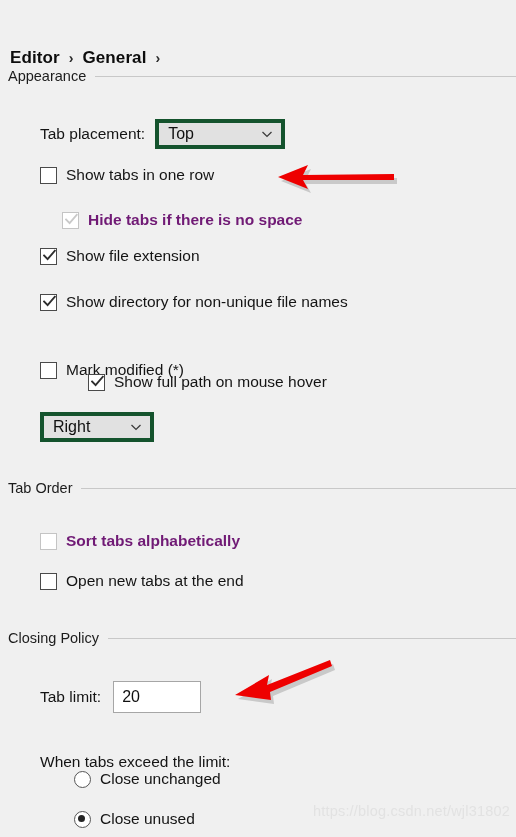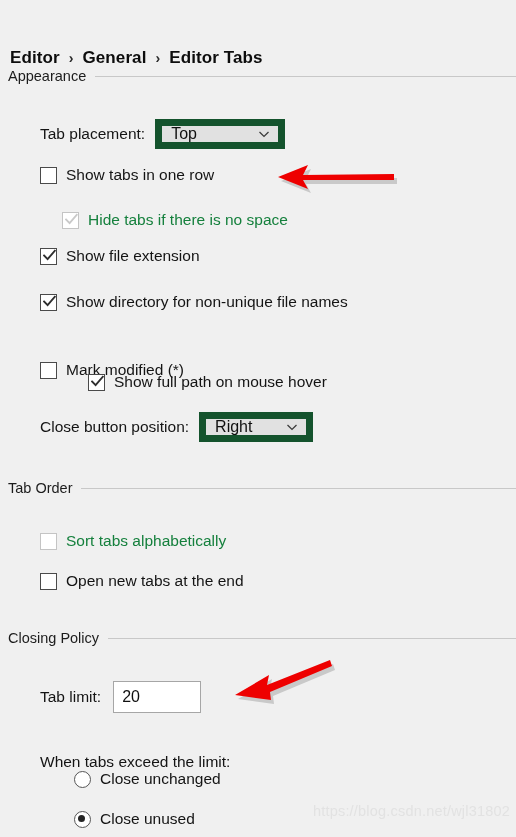--- a/index.html
+++ b/index.html
@@ -62,21 +62,21 @@
   .row {
     position: absolute;
     display: flex;
     align-items: center;
     white-space: nowrap;
   }
   .lbl {
     font-size: 15.5px;
     color: #141414;
   }
-  .lbl.dim { color: #15803d; }
+  .lbl.dim { color: #701a75; font-weight: bold; }
 
   
   .cb {
     width: 17px;
     height: 17px;
     box-sizing: border-box;
     border: 1.6px solid #4a4a4a;
     background: #ffffff;
     margin-right: 9px;
     position: relative;
@@ -114,21 +114,21 @@
     height: 7px;
     border-radius: 50%;
     background: #242424;
   }
 
   
   .combo {
     box-sizing: border-box;
     height: 30px;
     background: #e1e1e1;
-    border: 7px solid #14532d;
+    border: 4px solid #14532d;
     display: flex;
     align-items: center;
     padding: 0 6px 0 9px;
     font-size: 16px;
     color: #101010;
   }
   .combo .cval { flex: 1; }
   .combo .chev {
     width: 16px;
     height: 16px;
@@ -168,21 +168,20 @@
   }
 </style>
 </head>
 <body>
 
 <div class="breadcrumb">
   <span class="crumb">Editor</span>
   <span class="crumb-sep">›</span>
   <span class="crumb">General</span>
   <span class="crumb-sep">›</span>
-  <span class="crumb">Editor Tabs</span>
 </div>
 
 <div class="section-head" style="top:68px;">
   <span class="s-label">Appearance</span>
   <span class="rule"></span>
 </div>
 
 <div class="row" style="left:40px; top:119px;">
   <span class="lbl" style="margin-right:10px;">Tab placement:</span>
   <span class="combo" style="width:130px;">
@@ -243,21 +242,20 @@
     <span class="tick">
       <svg viewBox="0 0 13 15" width="13" height="15">
           <path d="M1 7.5 L4.6 11.2 L11.8 2.8" fill="none" stroke="#2e2e2e" stroke-width="1.9" stroke-linecap="square"></path>
         </svg>
     </span>
   </span>
   <span class="lbl">Show full path on mouse hover</span>
 </div>
 
 <div class="row" style="left:40px; top:412px;">
-  <span class="lbl" style="margin-right:10px;">Close button position:</span>
   <span class="combo" style="width:114px;">
     <span class="cval">Right</span>
     <span class="chev">
       <svg viewBox="0 0 16 16" width="16" height="16">
           <path d="M3.5 6 L8 10.4 L12.5 6" fill="none" stroke="#3b3b3b" stroke-width="1.3"></path>
         </svg>
     </span>
   </span>
 </div>
 

